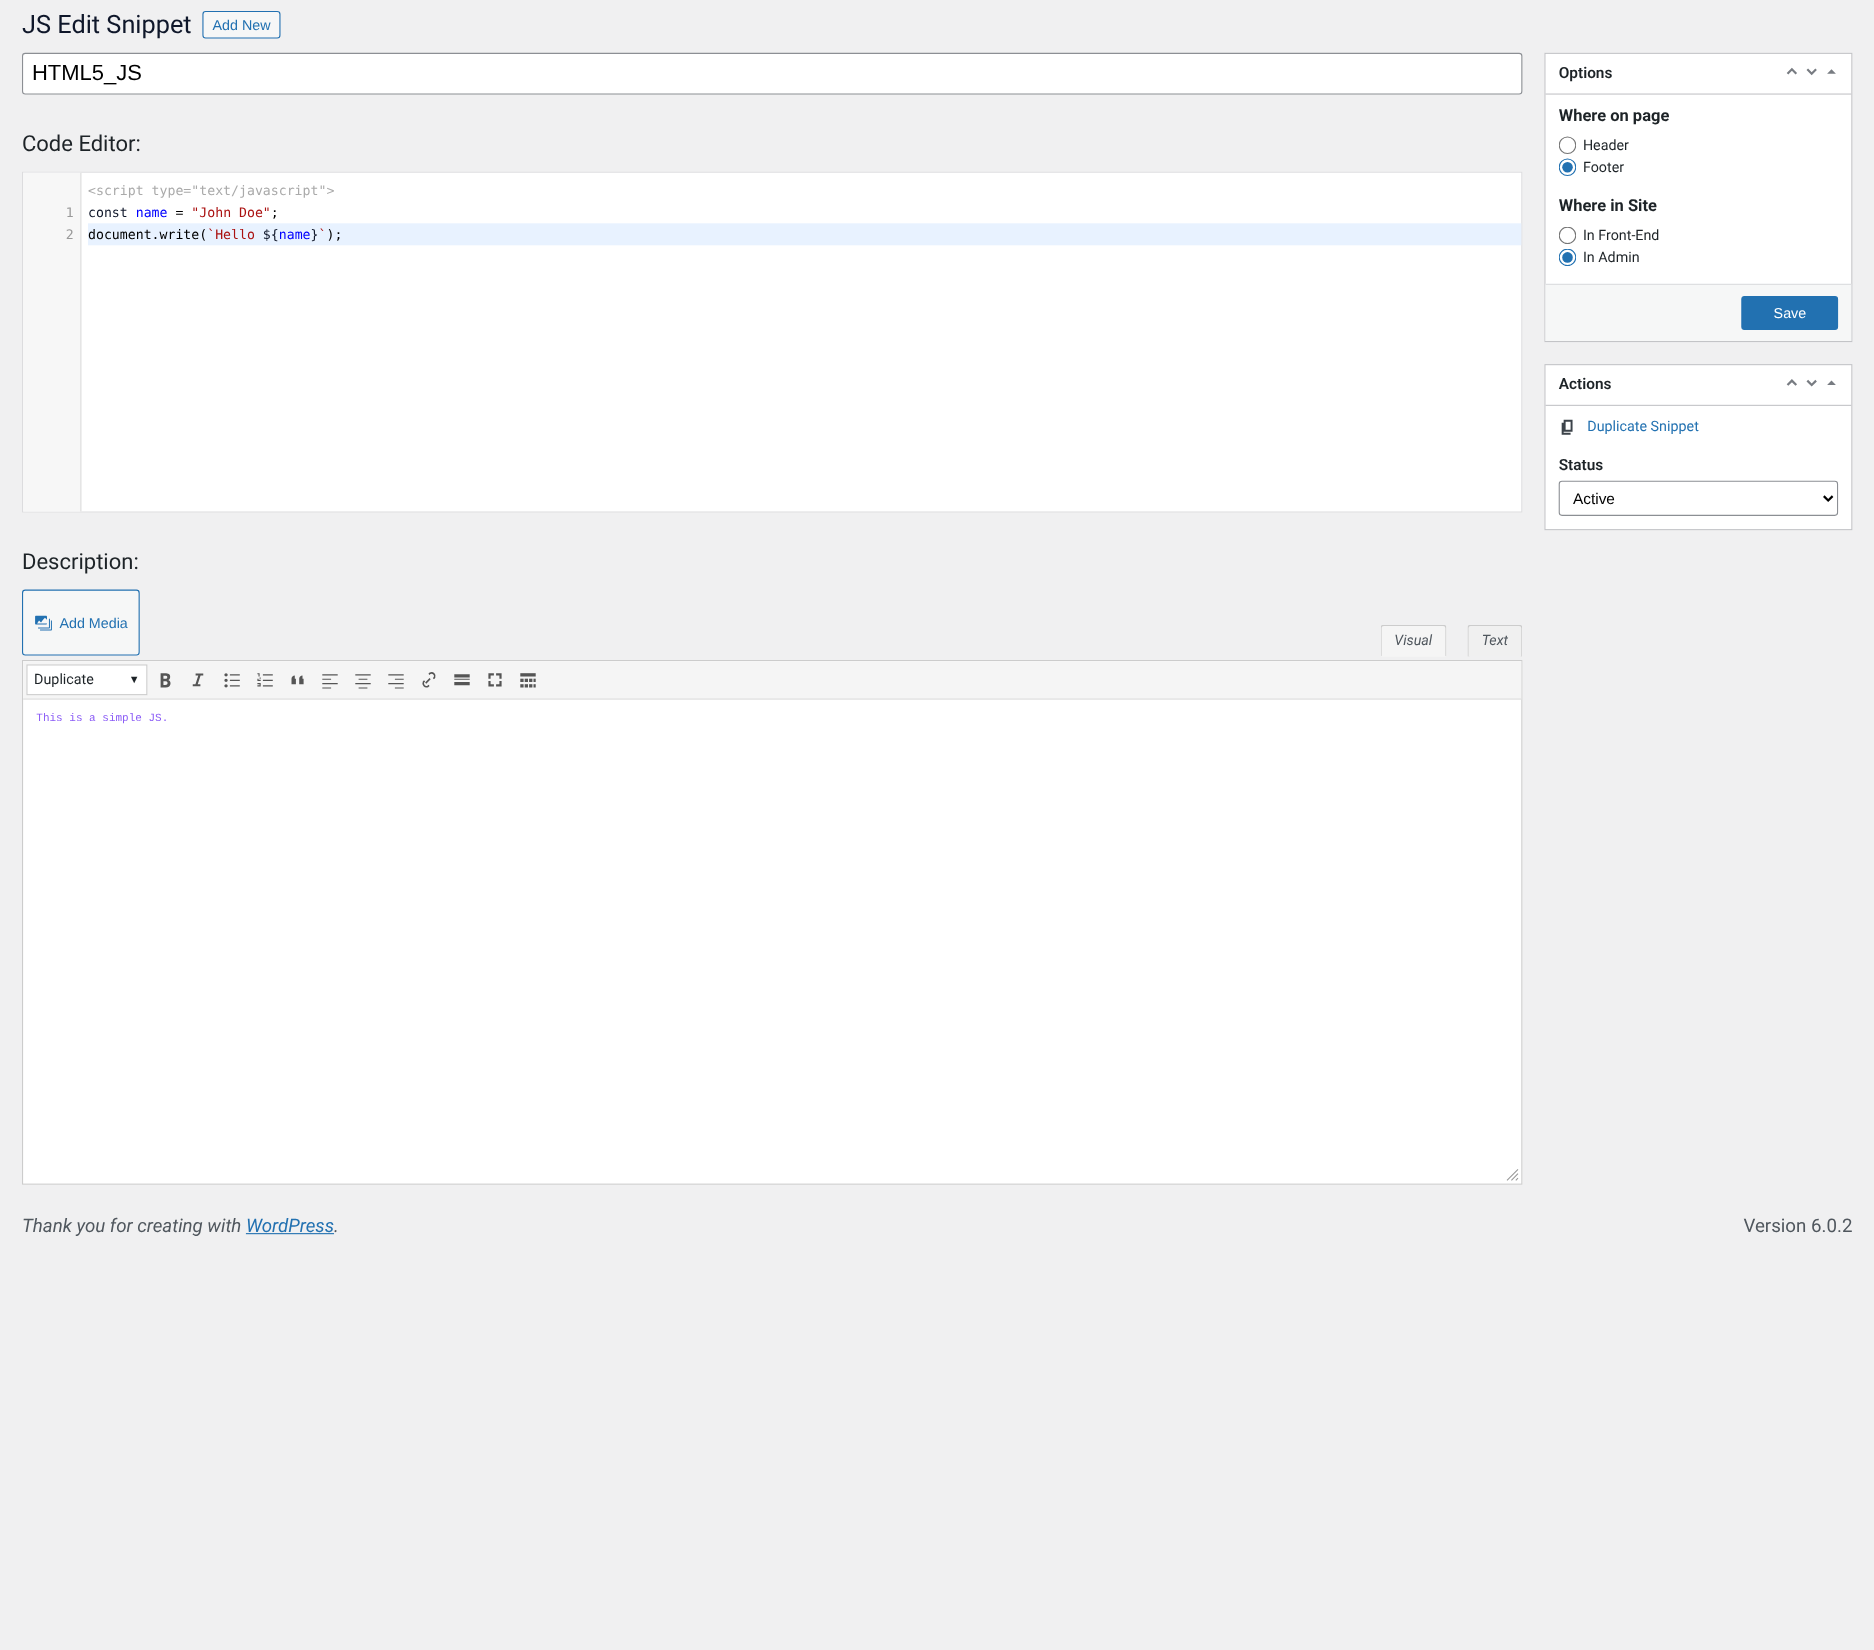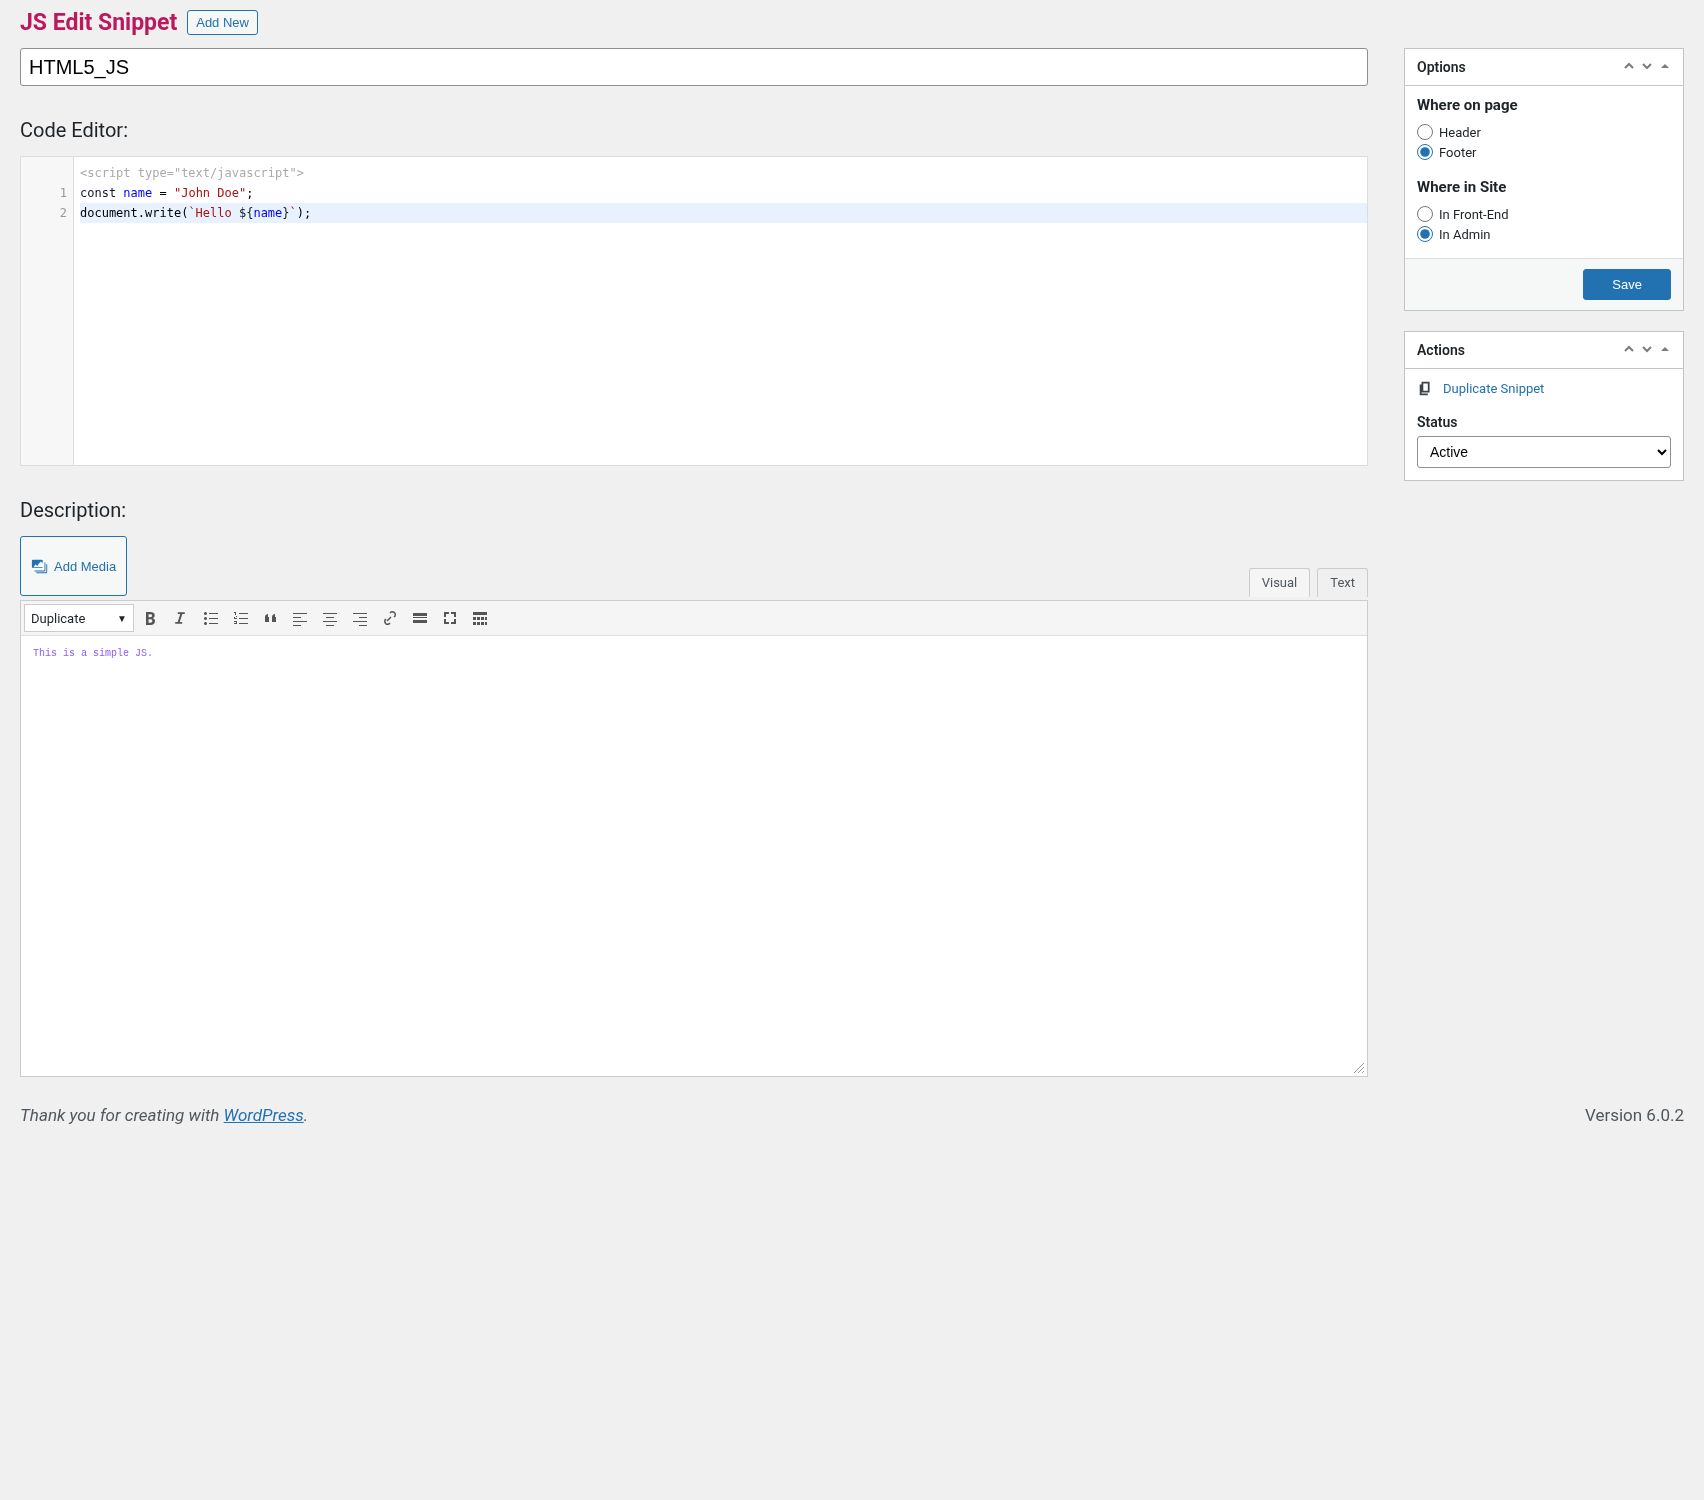--- a/index.html
+++ b/index.html
@@ -14,35 +14,35 @@
 }
 .header-row {
   display: flex;
   align-items: center;
   gap: 10px;
   padding-top: 9px;
   padding-bottom: 12px;
 }
 .page-title {
   font-size: 23px;
-  font-weight: 700;
-  color: #be185d;
+  font-weight: 400;
+  color: #0f172a;
 }
 .add-new-btn {
   border: 1px solid #2271b1;
   color: #2271b1;
   background: #f6f7f7;
   padding: 4px 8px;
   font-size: 13px;
   border-radius: 3px;
   cursor: pointer;
 }
 .main-area {
   display: flex;
-  gap: 36px;
+  gap: 20px;
 }
 .left-col {
   flex: 1;
   min-width: 0;
 }
 .right-col {
   width: 280px;
   flex-shrink: 0;
 }
 .title-input {
@@ -116,26 +116,27 @@
 .editor-tabs {
   display: flex;
 }
 .editor-tab {
   border: 1px solid #ccc;
   padding: 6px 12px;
   font-size: 13px;
   cursor: pointer;
   background: #f0f0f0;
   color: #50575e;
-  margin-left: 7px;
+  margin-left: 19px;
   border-bottom: none;
   border-top-left-radius: 3px;
   border-top-right-radius: 3px;
   position: relative;
   top: 1px;
+  font-style: italic;
 }
 .editor-tab.active {
   background: #f5f5f5;
   border-bottom: 1px solid #f5f5f5;
 }
 .wysiwyg-box {
   border: 1px solid #ccc;
   background: #fff;
 }
 .wysiwyg-toolbar {

